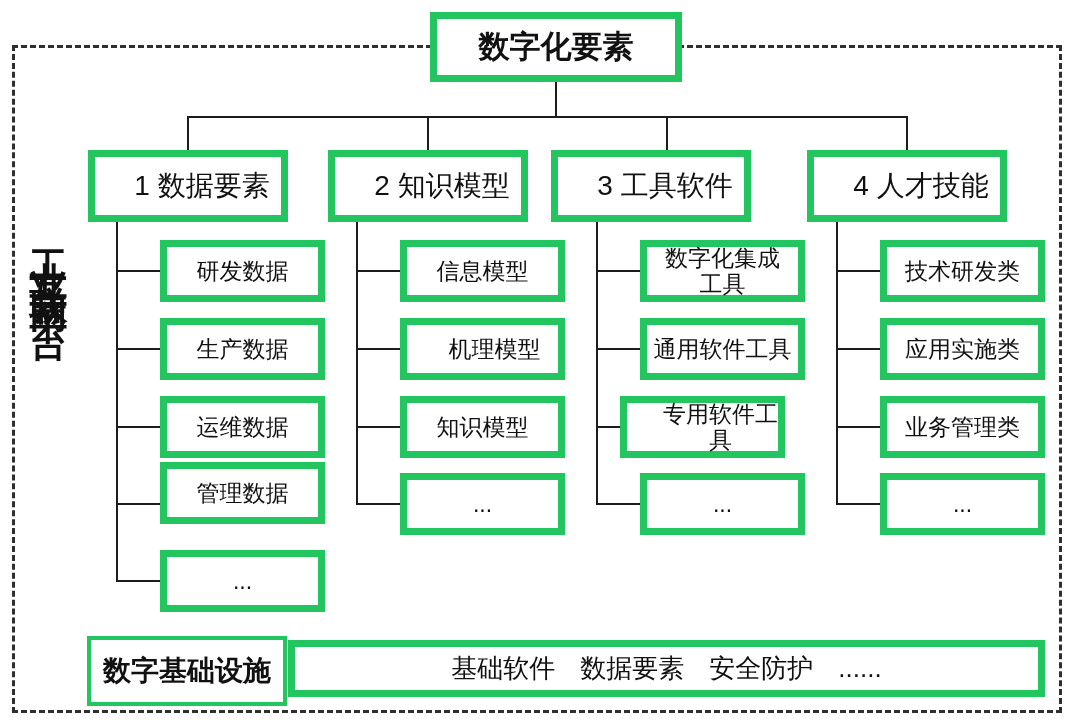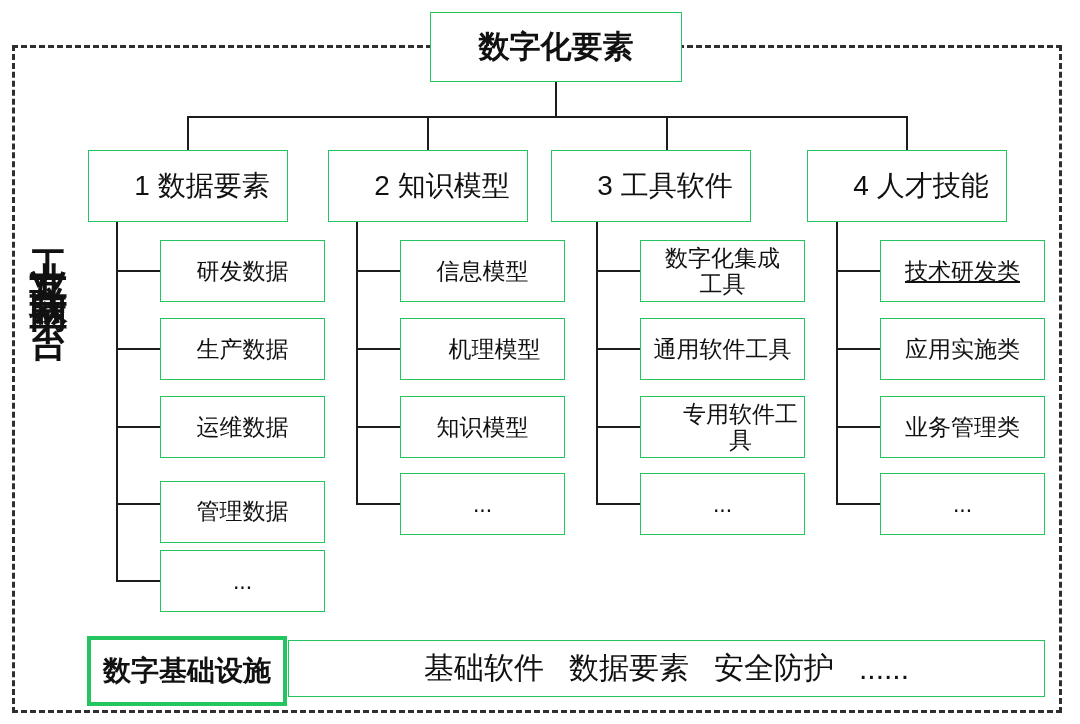--- a/index.html
+++ b/index.html
@@ -6,29 +6,29 @@
   body {
     width:1080px; height:724px; position:relative; overflow:hidden;
     background:#ffffff; font-family:"Liberation Sans", sans-serif; color:#111111;
   }
   .frame {
     position:absolute; left:12px; top:45px; width:1044px; height:662px;
     border:3px dashed #2f2f2f; background:transparent;
   }
   .box {
     position:absolute; box-sizing:border-box; background:#ffffff;
-    border:1px solid #22c55e; display:flex; align-items:center; justify-content:center;
+    border:7px solid #22c55e; display:flex; align-items:center; justify-content:center;
     text-align:center; color:#111; z-index:2;
   }
   .title-box   { left:430px; top:12px;  width:252px; height:70px; font-size:31px; font-weight:600; z-index:3; }
   .branch-box  { top:150px; width:200px; height:72px; font-size:28px; font-weight:500;padding-left:28px; }
   .child-box   { width:165px; height:62px; font-size:23px; font-weight:500; white-space:pre-line; line-height:1.15; }
   .foundation-box { left:87px; top:636px; width:200px; height:70px; border-width:4px; font-size:28px; font-weight:600; z-index:4; }
   .wide-box {
-    left:288px; top:640px; width:757px; height:57px; font-size:30px; font-weight:500;
+    left:288px; top:640px; width:757px; height:57px; font-size:26px; font-weight:500;
     gap:25px; z-index:2;
   }
   .v-line,.h-line { position:absolute; background:#1c1c1c; z-index:1; }
   .v-line { width:2px; }
   .h-line { height:2px; }
   .v-label {
     position:absolute; left:24px; top:220px; height:372px; width:48px;
     writing-mode:vertical-rl; text-orientation:upright;
     font-size:38px; font-weight:600; letter-spacing:12px; color:#111;
     display:flex; align-items:center; z-index:2;
@@ -77,35 +77,35 @@
 <div class="h-line" style="left:596px; top:503px; width:46px;"></div>
 
 <div class="h-line" style="left:836px; top:270px; width:46px;"></div>
 <div class="h-line" style="left:836px; top:348px; width:46px;"></div>
 <div class="h-line" style="left:836px; top:426px; width:46px;"></div>
 <div class="h-line" style="left:836px; top:503px; width:46px;"></div>
 
 <div class="box child-box" style="left:160px; top:240px;">研发数据</div>
 <div class="box child-box" style="left:160px; top:318px;">生产数据</div>
 <div class="box child-box" style="left:160px; top:396px;">运维数据</div>
-<div class="box child-box" style="left:160px; top:481px;font-family:Liberation Serif, serif;">管理数据</div>
+<div class="box child-box" style="left:160px; top:462px;">管理数据</div>
 <div class="box child-box" style="left:160px; top:550px;">...</div>
 
 <div class="box child-box" style="left:400px; top:240px;">信息模型</div>
 <div class="box child-box" style="left:400px; top:318px;padding-left:24px;">机理模型</div>
 <div class="box child-box" style="left:400px; top:396px;">知识模型</div>
 <div class="box child-box" style="left:400px; top:473px;">...</div>
 
 <div class="box child-box" style="left:640px; top:240px;">数字化集成
 工具</div>
 <div class="box child-box" style="left:640px; top:318px;">通用软件工具</div>
-<div class="box child-box" style="left:640px; top:396px;padding-left:36px;">专用软件工具</div>
+<div class="box child-box" style="left:620px; top:396px;padding-left:36px;">专用软件工具</div>
 <div class="box child-box" style="left:640px; top:473px;">...</div>
 
-<div class="box child-box" style="left:880px; top:240px;text-decoration:underline;">技术研发类</div>
+<div class="box child-box" style="left:880px; top:240px;">技术研发类</div>
 <div class="box child-box" style="left:880px; top:318px;">应用实施类</div>
 <div class="box child-box" style="left:880px; top:396px;">业务管理类</div>
 <div class="box child-box" style="left:880px; top:473px;">...</div>
 
 <div class="box wide-box">
   <span>基础软件</span>
   <span>数据要素</span>
   <span>安全防护</span>
   <span>......</span>
 </div>

